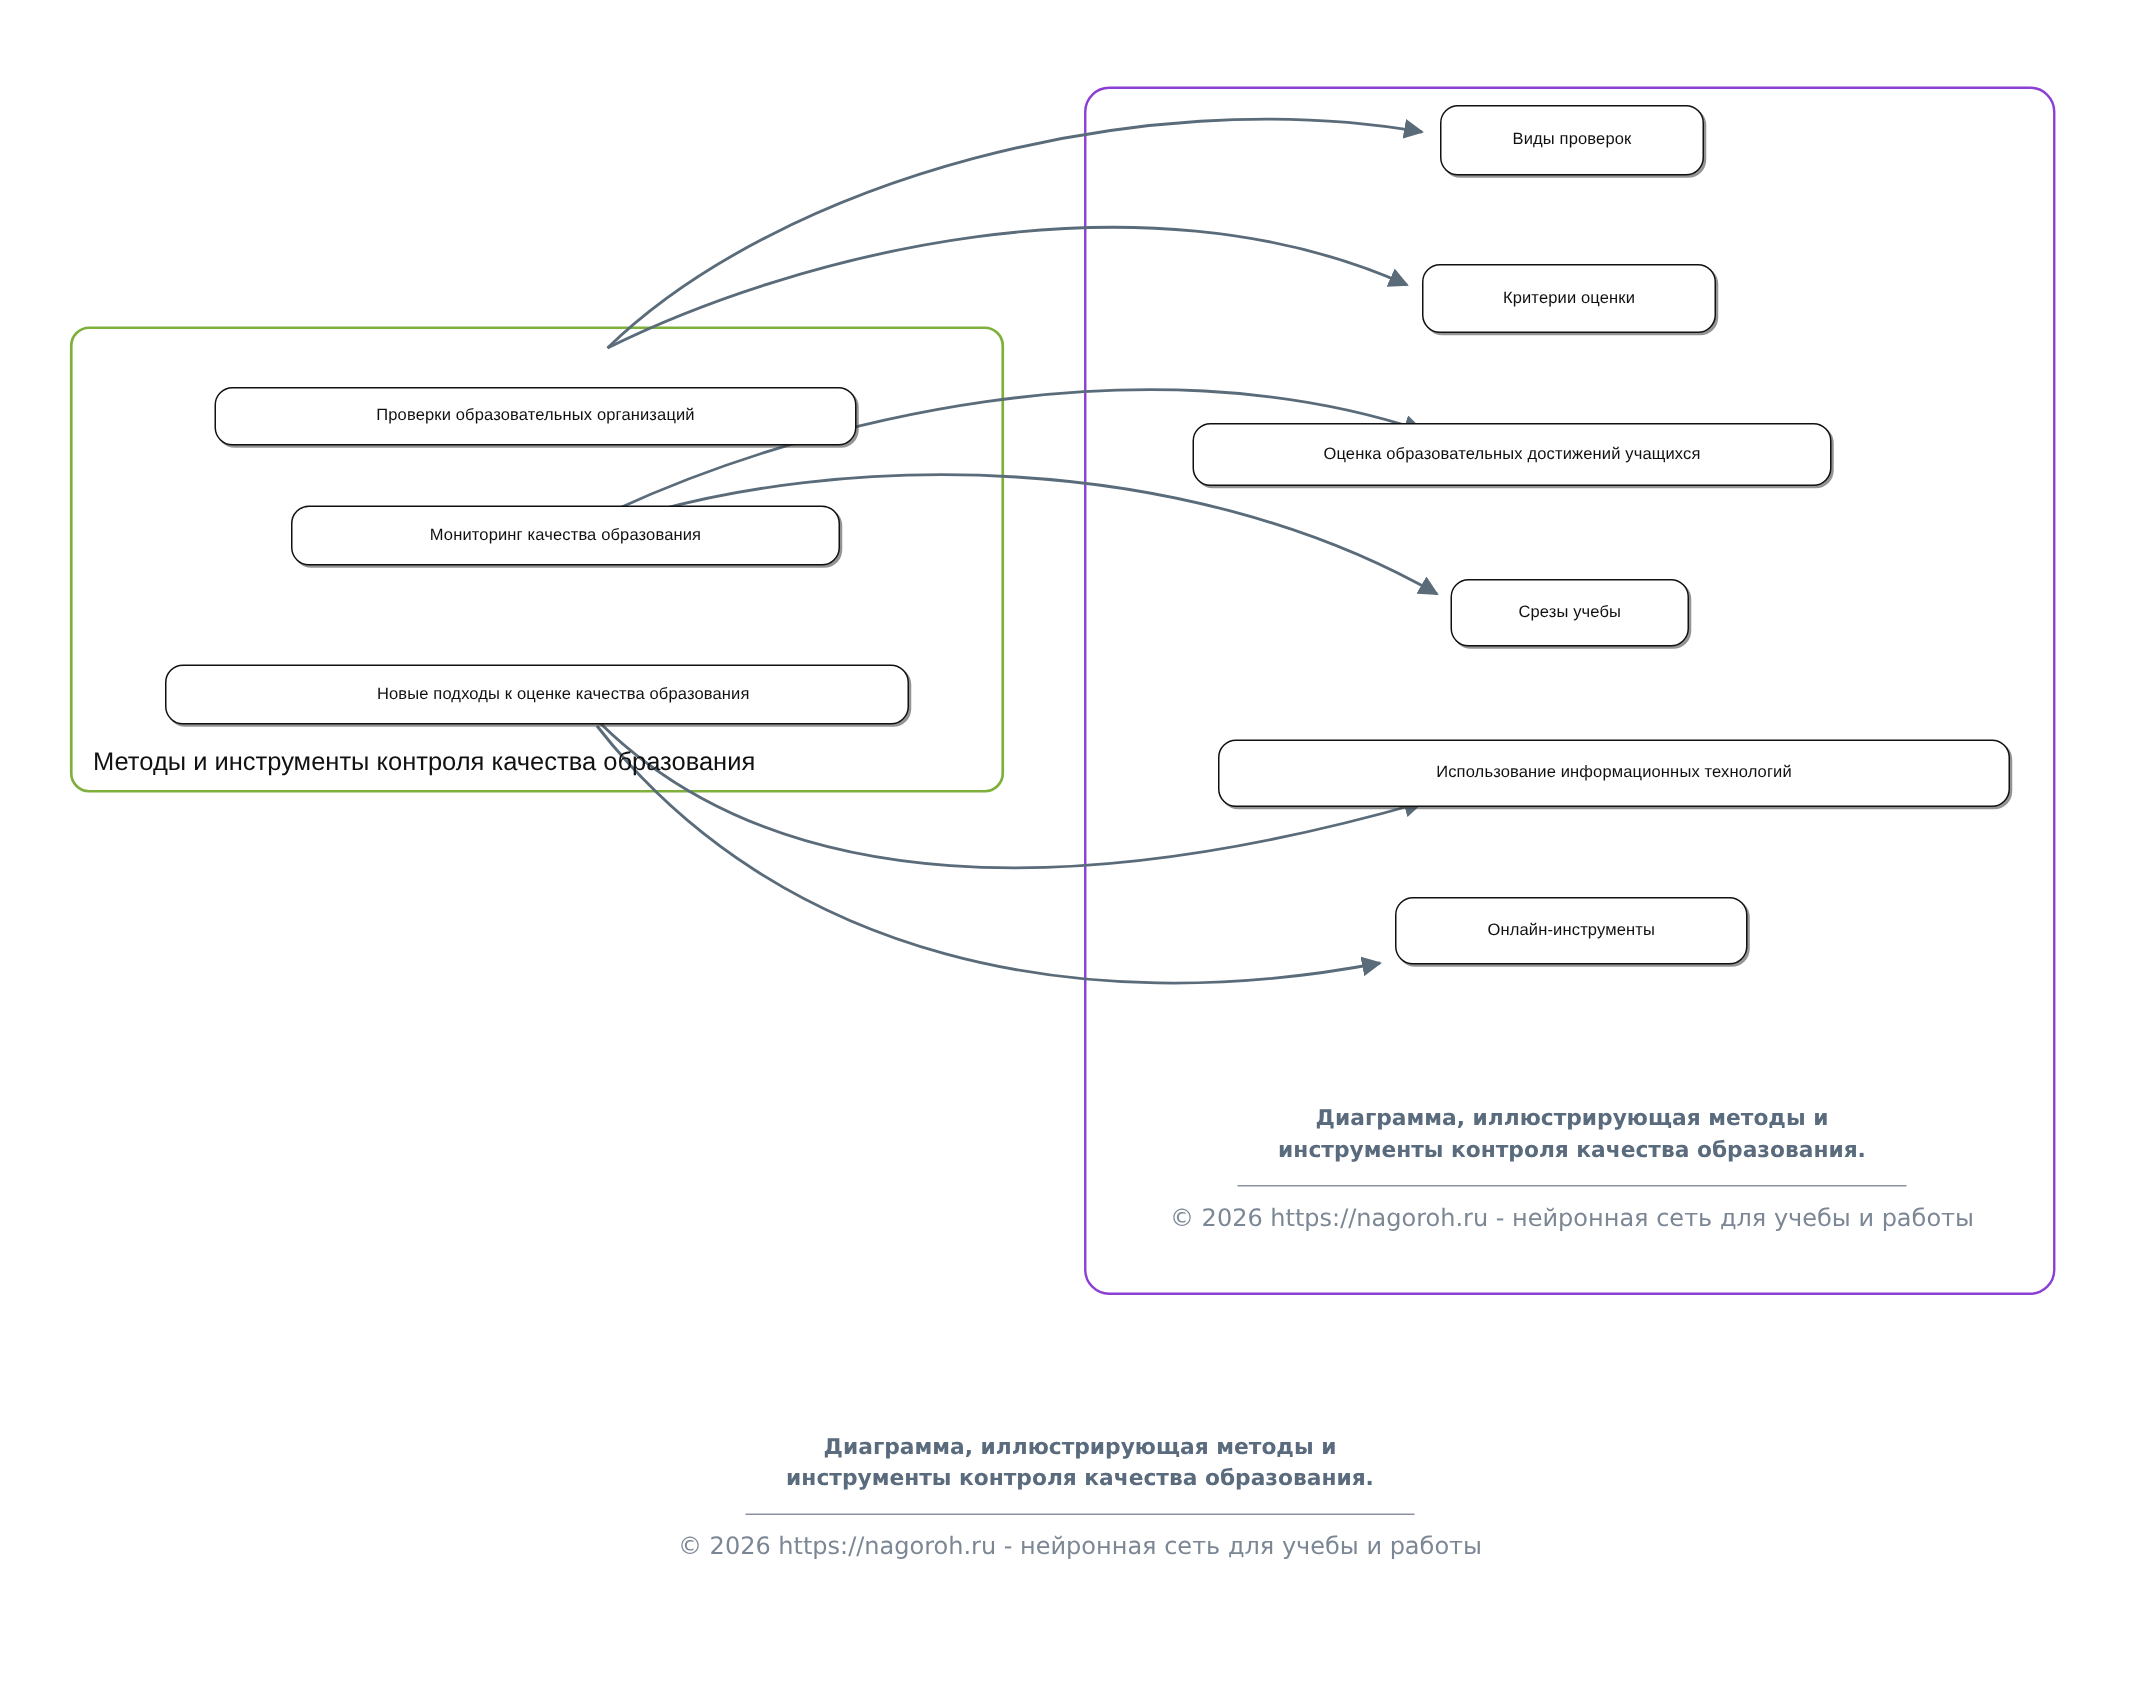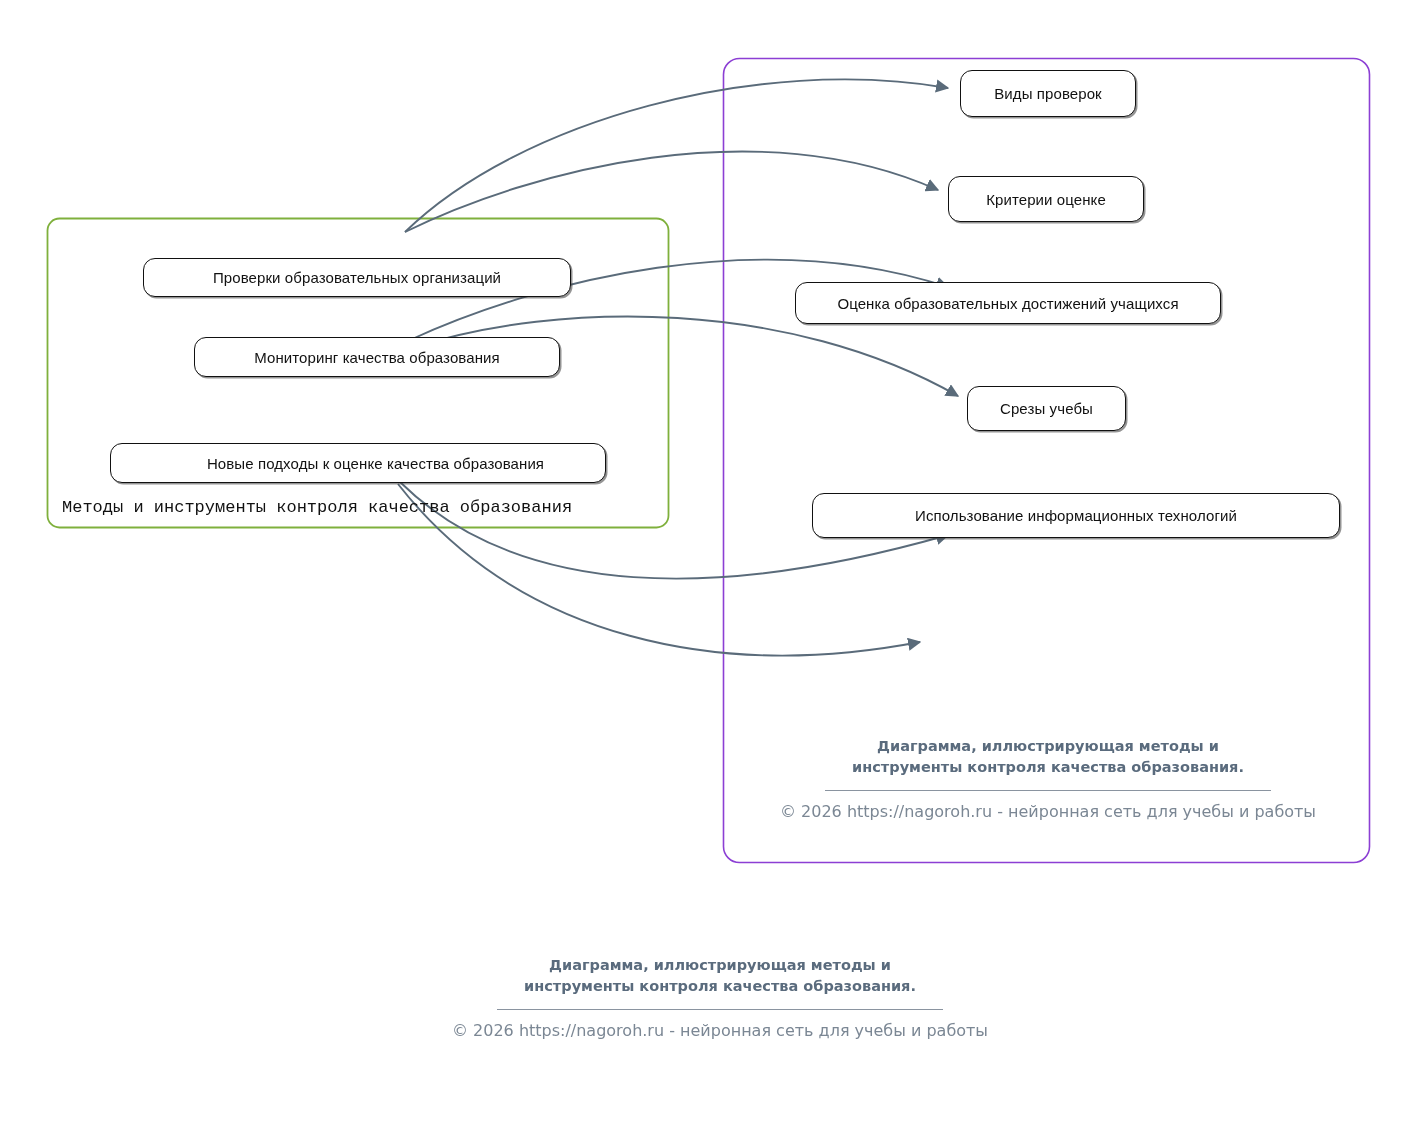--- a/index.html
+++ b/index.html
@@ -36,21 +36,21 @@
     position: absolute;
     box-sizing: border-box;
     border: 1.6px solid #111111;
     border-radius: 12px;
     background: #ffffff;
     color: #111111;
     display: flex;
     align-items: center;
     justify-content: center;
     font-family: "Liberation Sans", sans-serif;
-    font-size: 15px;
+    font-size: 11px;
     line-height: 1;
     white-space: nowrap;
     letter-spacing: 0.1px;
     box-shadow: 1.5px 1.5px 0 rgba(60,60,60,0.55);
   }
 
   .cluster-label {
     position: absolute;
     font-family: "Liberation Sans", sans-serif;
     font-size: 17px;
@@ -118,42 +118,45 @@
   </div>
 
   <div class="node" style="left:174px; top:337px; width:366px; height:40px;margin-left:20px;">
     <span>Мониторинг качества образования</span>
   </div>
 
   <div class="node" style="left:110px; top:443px; width:496px; height:40px;padding-left:35px;">
     <span>Новые подходы к оценке качества образования</span>
   </div>
 
-  <div class="cluster-label" style="left:62px; top:498px;font-family:Liberation Mono, monospace;">Методы и инструменты контроля качества образования</div>
+  <div class="cluster-label" style="left:62px; top:498px;">Методы и инструменты контроля качества образования</div>
 
   <div class="node" style="left:960px; top:70px; width:176px; height:47px;">
     <span>Виды проверок</span>
   </div>
 
   <div class="node" style="left:948px; top:176px; width:196px; height:46px;">
-    <span>Критерии оценке</span>
+    <span>Критерии оценки</span>
   </div>
 
   <div class="node" style="left:795px; top:282px; width:426px; height:42px;">
     <span>Оценка образовательных достижений учащихся</span>
   </div>
 
   <div class="node" style="left:967px; top:386px; width:159px; height:45px;">
     <span>Срезы учебы</span>
   </div>
 
   <div class="node" style="left:812px; top:493px; width:528px; height:45px;">
     <span>Использование информационных технологий</span>
   </div>
 
+  <div class="node" style="left:930px; top:598px; width:235px; height:45px;">
+    <span>Онлайн-инструменты</span>
+  </div>
 
   <div class="caption-block inner-caption" style="left:748px; top:736px; width:600px;">
     <div class="caption-title">Диаграмма, иллюстрирующая методы и
 инструменты контроля качества образования.</div>
     <hr class="caption-rule" style="width:446px;">
     <div class="caption-credit">© 2026 https://nagoroh.ru - нейронная сеть для учебы и работы</div>
   </div>
 
   <div class="caption-block" style="left:415px; top:955px; width:610px;">
     <div class="caption-title">Диаграмма, иллюстрирующая методы и

